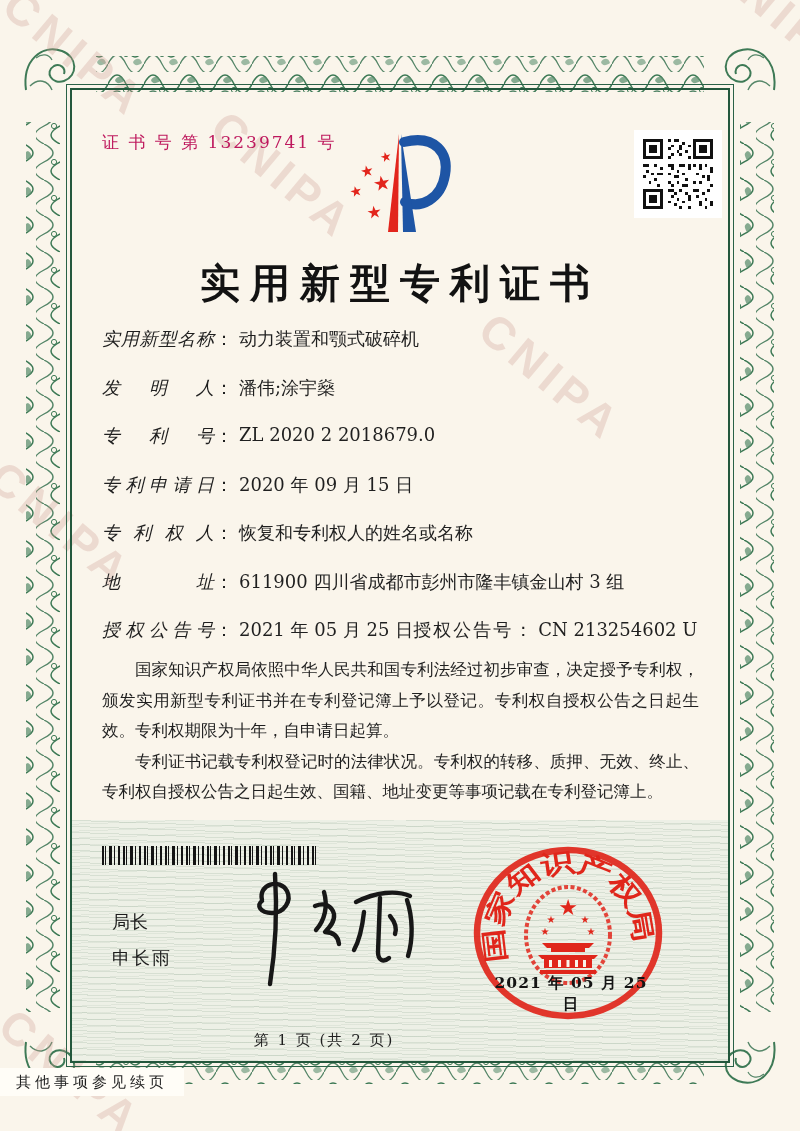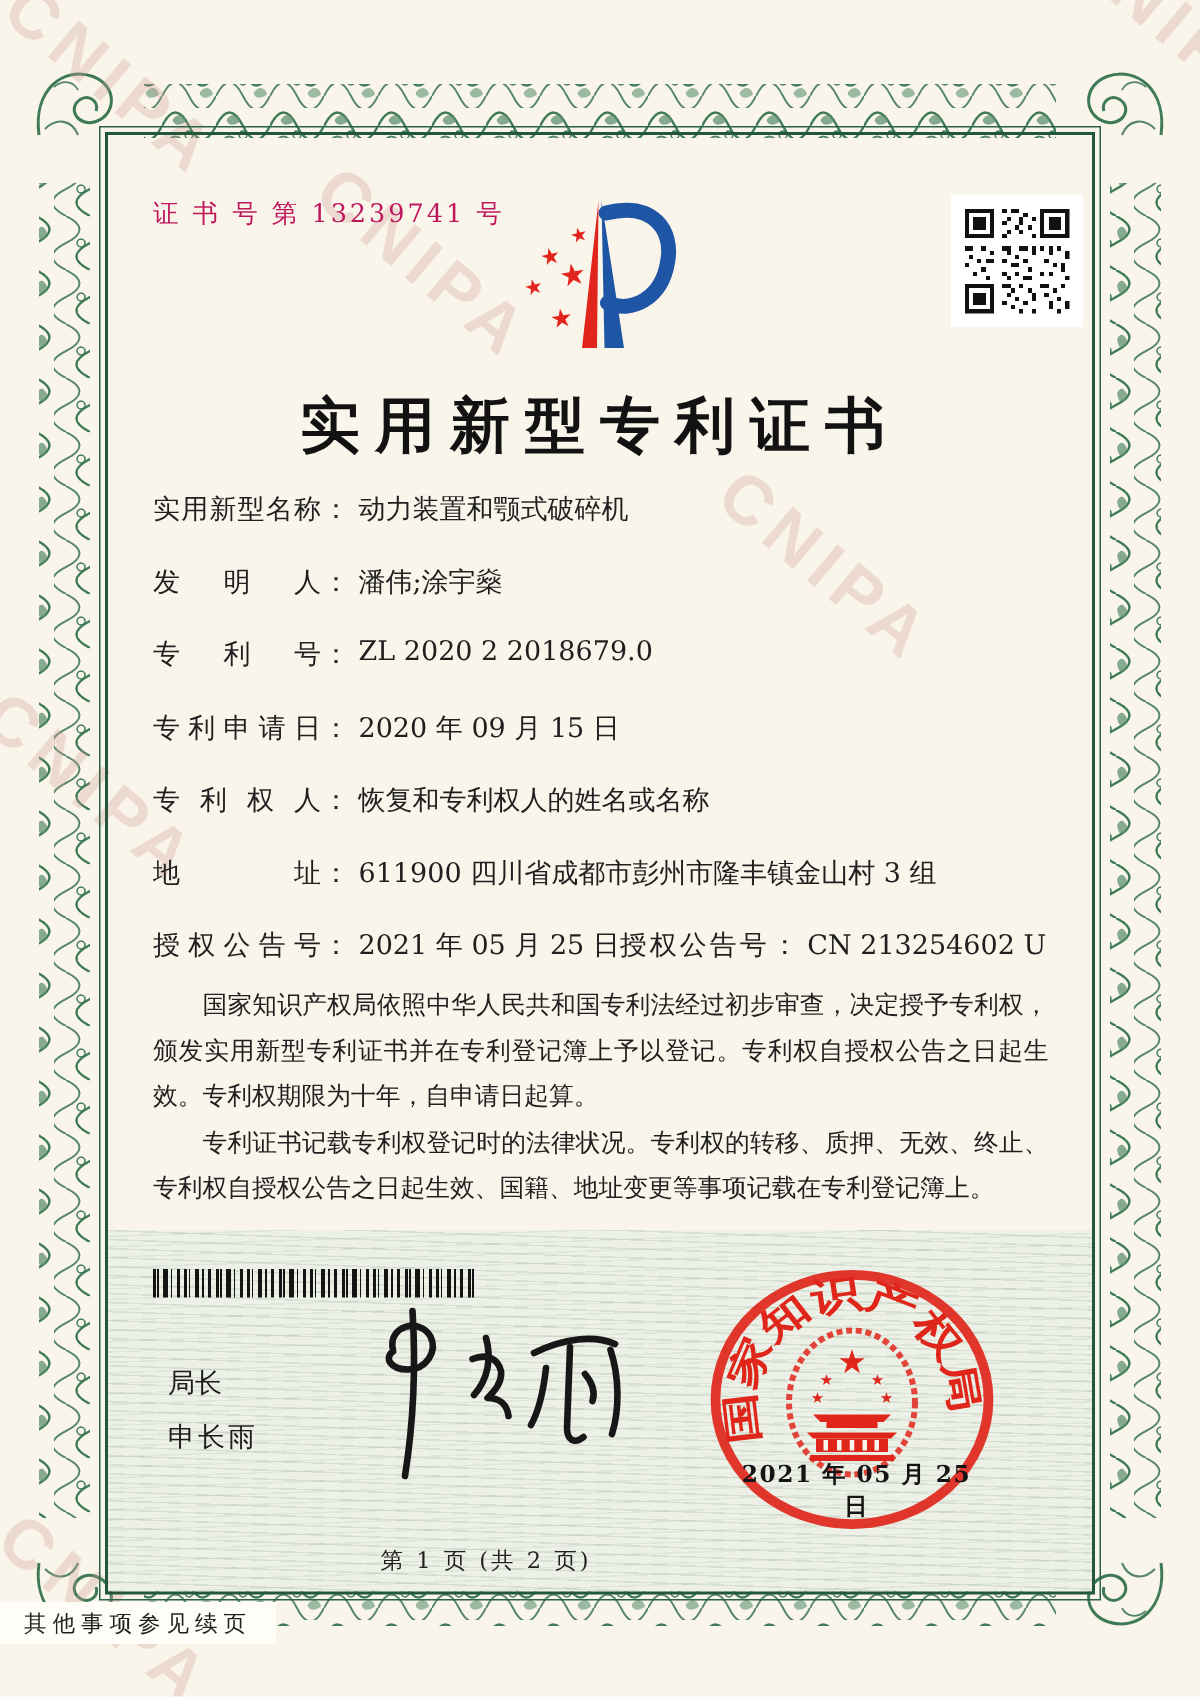--- a/index.html
+++ b/index.html
@@ -34,21 +34,21 @@
     pointer-events:none;
   }
   .cert-no{left:102px; top:131px; font-size:17px; letter-spacing:2px; color:#be185d;}
   .logo-svg{left:342px; top:130px;}
   .qr-box{left:634px; top:130px; width:88px; height:88px; background:#ffffff;
           display:flex; align-items:center; justify-content:center;}
   .title{left:0; width:800px; top:236px; text-align:center; font-size:40px;
          font-weight:700; letter-spacing:10px; color:#121212;margin-top:20px;}
   .fields{left:102px; top:327px; width:600px; font-size:18px; color:#1f1f1f;}
   .field-row{height:48.5px; display:flex; align-items:flex-start; white-space:nowrap;}
-  .f-label{display:inline-block; width:112px; text-align:justify; text-align-last:justify; text-justify:inter-character;}
+  .f-label{display:inline-block; width:112px; text-align:justify; text-align-last:justify; text-justify:inter-character;font-style:italic;}
   .f-colon{padding:0 6px 0 1px;}
   .grant{white-space:nowrap;}
   .grant .g-label{letter-spacing:2px;}
   .paras{left:102px; top:655px; width:597px; font-size:16.5px; line-height:1.85;
          text-align:justify; color:#1f1f1f;}
   .paras p{margin:0; text-indent:2em;}
   .barcode{
     left:102px; top:846px; width:216px; height:19px;
     background:
       repeating-linear-gradient(90deg,

